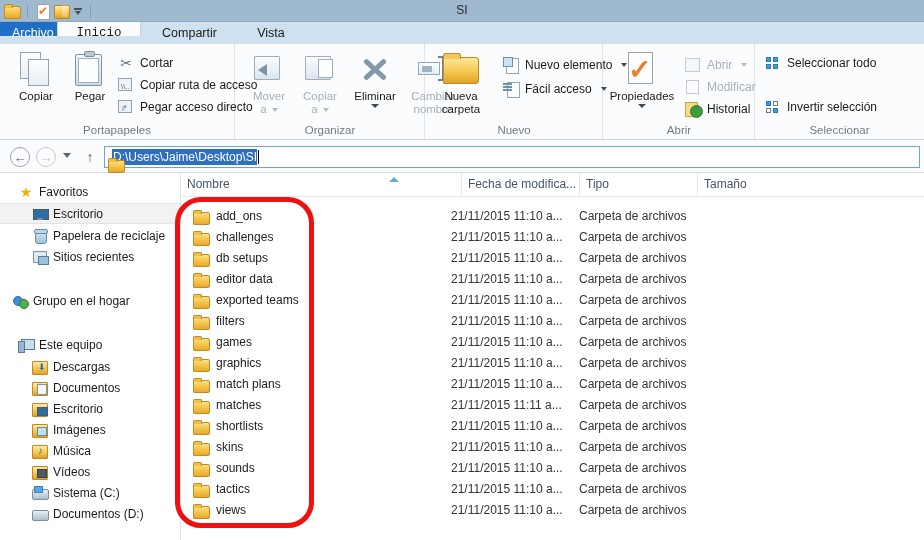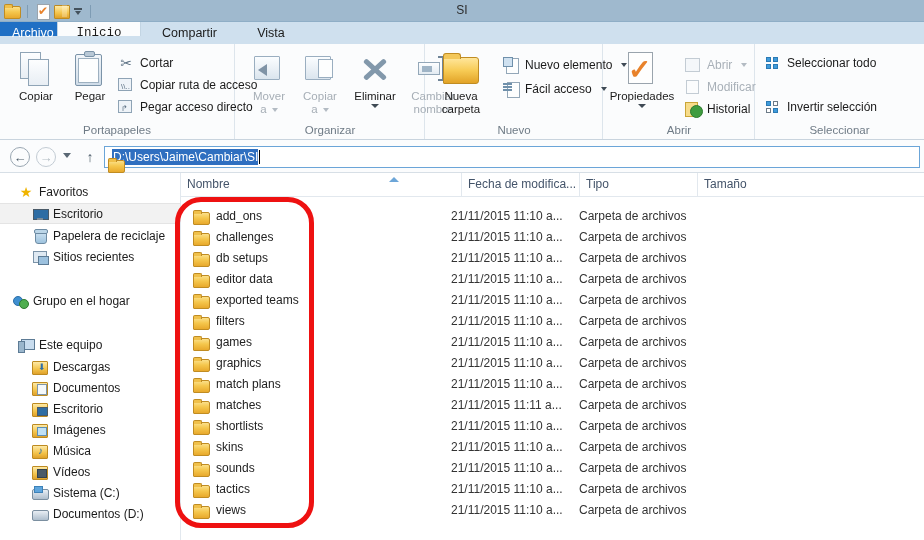--- a/index.html
+++ b/index.html
@@ -610,21 +610,21 @@
     </div>
   </div>
 
   <div class="addrbar">
     <div class="navbtn" style="left:10px;">←</div>
     <div class="navbtn dim" style="left:36px;">→</div>
     <div class="navdrop"></div>
     <div class="navup">↑</div>
     <div class="addrbox">
       <span class="fi"><span class="folder16"></span></span>
-      <span class="addr-text">D:\Users\Jaime\Cambiar\SI</span>
+      <span class="addr-text">D:\Users\Jaime\Desktop\SI</span>
       <span class="addr-caret"></span>
     </div>
   </div>
 
   <div class="nav-pane">
     <div class="nav-item" style="top:8px;padding-left:18px;">
       <span class="nic star16">★</span>
       <span>Favoritos</span>
     </div>
     <div class="nav-item sel" style="top:30px;padding-left:32px;">

